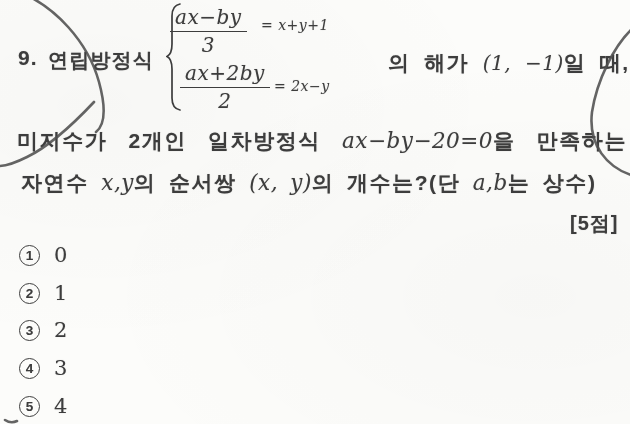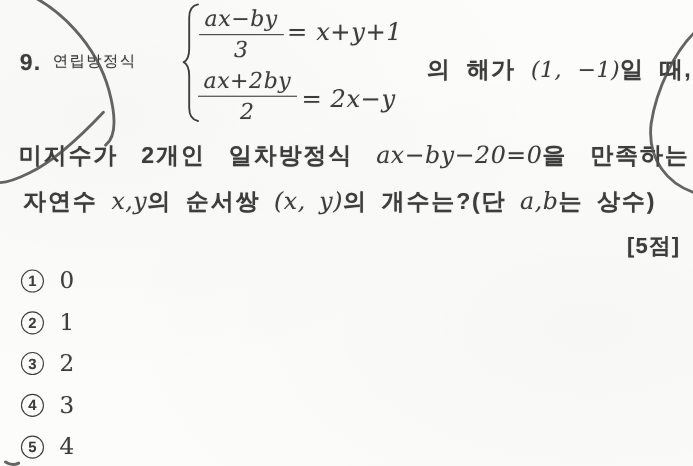--- a/index.html
+++ b/index.html
@@ -21,30 +21,30 @@
     letter-spacing: 1.2px;
     text-shadow: 0 0 1px rgba(70,70,70,0.35);
   }
   .math {
     font-family: "DejaVu Serif", "Liberation Serif", serif;
     font-style: italic;
     letter-spacing: 0.5px;
     text-shadow: 0 0 1px rgba(70,70,70,0.3);
   }
   .qnum { left: 18px; top: 46px; font-size: 21px; font-weight: bold; letter-spacing: 1px; }
-  .intro { left: 48px; top: 47px; font-size: 14px; font-weight: normal; }
+  .intro { left: 48px; top: 47px; font-size: 20px; font-weight: bold; }
 
   .brace-svg { position: absolute; left: 166px; top: 2px; }
 
   .frac { position: absolute; display: inline-flex; flex-direction: column; align-items: center; }
   .frac .num { font-size: 20px; padding: 0 5px 2px; border-bottom: 1.6px solid #3d3d3d; }
   .frac .den { font-size: 20px; padding-top: 1px; }
-  .frac1 { left: 181px; top: 5px; }
+  .frac1 { left: 170px; top: 5px; }
   .frac2 { left: 180px; top: 61px; }
-  .rhs { font-size: 22px; }
+  .rhs { font-size: 14px; }
   .rhs1 { left: 261px; top: 17px; }
   .rhs2 { left: 274px; top: 78px; }
 
   .cond { left: 388px; top: 49px; font-size: 21px; word-spacing: 7px; }
   .cond .kr { font-weight: bold; }
   .cond .math { font-size: 20px; }
 
   .bodyline { font-size: 21px; }
   .bodyline .kr { font-weight: bold; letter-spacing: 1.6px; margin-top: 12px; }
   .bodyline .math { font-size: 21.5px; font-style: italic; }

